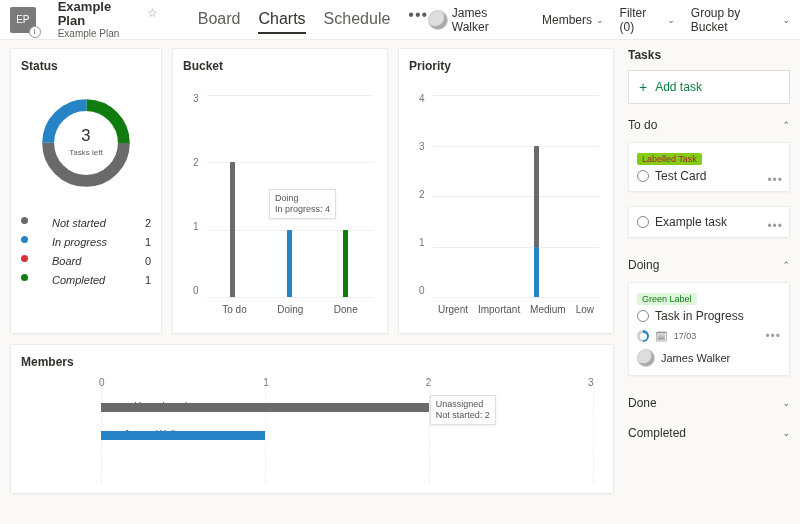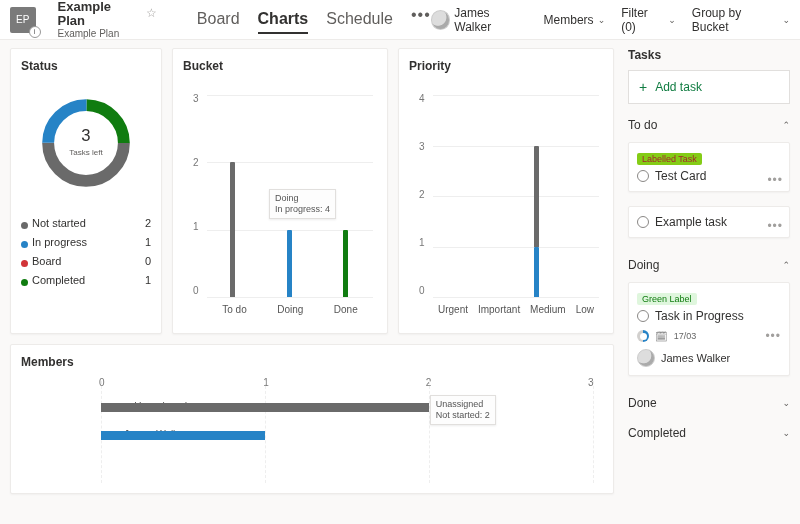--- a/index.html
+++ b/index.html
@@ -7,40 +7,40 @@
   .topbar { display: flex; align-items: center; height: 40px; padding: 0 10px; background: #fff; border-bottom: 1px solid #edebe9; }
   .plan-icon { width: 26px; height: 26px; border-radius: 2px; background: #7a7a7a; color: #fff; display:flex; align-items:center; justify-content:center; font-size:10px; position:relative; }
   .plan-icon .info { position:absolute; bottom:-5px; right:-5px; width:12px; height:12px; border-radius:50%; border:1px solid #999; background:#fff; color:#666; font-size:8px; display:flex; align-items:center; justify-content:center; }
   .plan-title-block { margin-left:22px; line-height:1.1; }
   .plan-title-row { display:flex; align-items:center; gap:6px; }
   .plan-title { font-weight:600; font-size:13px; }
   .plan-sub { font-size:10px; color:#605e5c; }
   .star { color:#a19f9d; font-size:12px; }
   .nav { display:flex; gap:18px; margin-left:40px; font-size:16px; }
   .nav-item { color:#605e5c; padding:4px 0; cursor:pointer; }
-  .nav-item.active { color:#323130; font-weight:700; border-bottom:2px solid #323130;text-align:center; }
+  .nav-item.active { color:#323130; font-weight:400; border-bottom:2px solid #323130;text-align:center; }
   .ellipsis { color:#605e5c; letter-spacing:1px; cursor:pointer; }
   .top-right { margin-left:auto; display:flex; align-items:center; gap:16px; font-size:12px; color:#323130;}
   .avatar { width:20px; height:20px; border-radius:50%; background: radial-gradient(circle at 35% 35%, #ddd 50%, #aaa 55%); border:1px solid #ccc; }
   .ctrl { display:flex; align-items:center; gap:4px; cursor:pointer; }
   .chev { font-size:9px; color:#605e5c; }
 
   .page { display:flex; height:calc(524px - 40px); }
   .left { flex:1; padding:8px 10px; display:flex; flex-direction:column; gap:10px; overflow:hidden;}
   .row1 { display:flex; gap:10px; }
   .card { background:#fff; border:1px solid #edebe9; border-radius:2px; box-shadow:0 1px 2px rgba(0,0,0,0.04); }
   .status-card { width:152px; height:286px; padding:10px; }
   .bucket-card, .priority-card { flex:1; height:286px; padding:10px; position:relative;}
   .card-title { font-size:12px; font-weight:600; margin-bottom:10px; }
   
   .donut-wrap { display:flex; justify-content:center; padding-top:10px; }
   svg { display:block; }
   .legend { margin-top:24px; font-size:11px; }
   .lg-row { display:flex; align-items:center; justify-content:space-between; margin-bottom:7px; }
-  .lg-left { display:flex; align-items:flex-end; gap:4px;}
+  .lg-left { display:flex; align-items:flex-start; gap:24px;font-style:italic;}
   .dot { width:7px; height:7px; border-radius:50%; }
   .c-gray{background:#6a6a6a;} .c-blue{background:#2683c6;} .c-red{background:#d13438;} .c-green{background:#107c10;}
 
   .axis-lbl { position:absolute; font-size:10px; color:#777;}
   .bar-area { position:absolute; left:34px; right:14px; top:46px; bottom:36px;}
   .grid-line { position:absolute; left:0; right:0; border-top:1px solid #eee;}
   .bar { position:absolute; bottom:0; width:5px; border-radius:1px 1px 0 0;}
   .xlabels { position:absolute; left:34px; right:14px; bottom:18px; display:flex; justify-content:space-around; font-size:10px; color:#555;}
   .tooltip { position:absolute; background:#fdfdfd; border:1px solid #e1dfdd; padding:3px 5px; font-size:9px; color:#555; box-shadow:0 1px 2px rgba(0,0,0,0.08); line-height:1.2; white-space:nowrap;}
 

